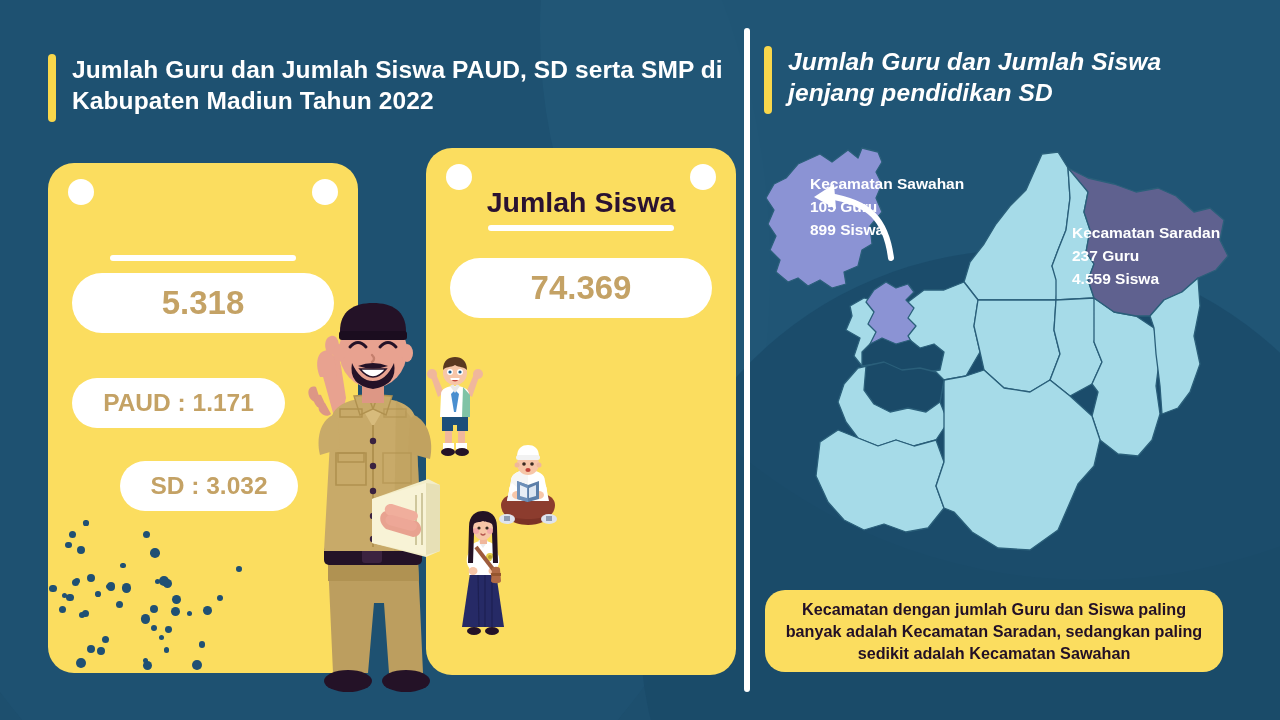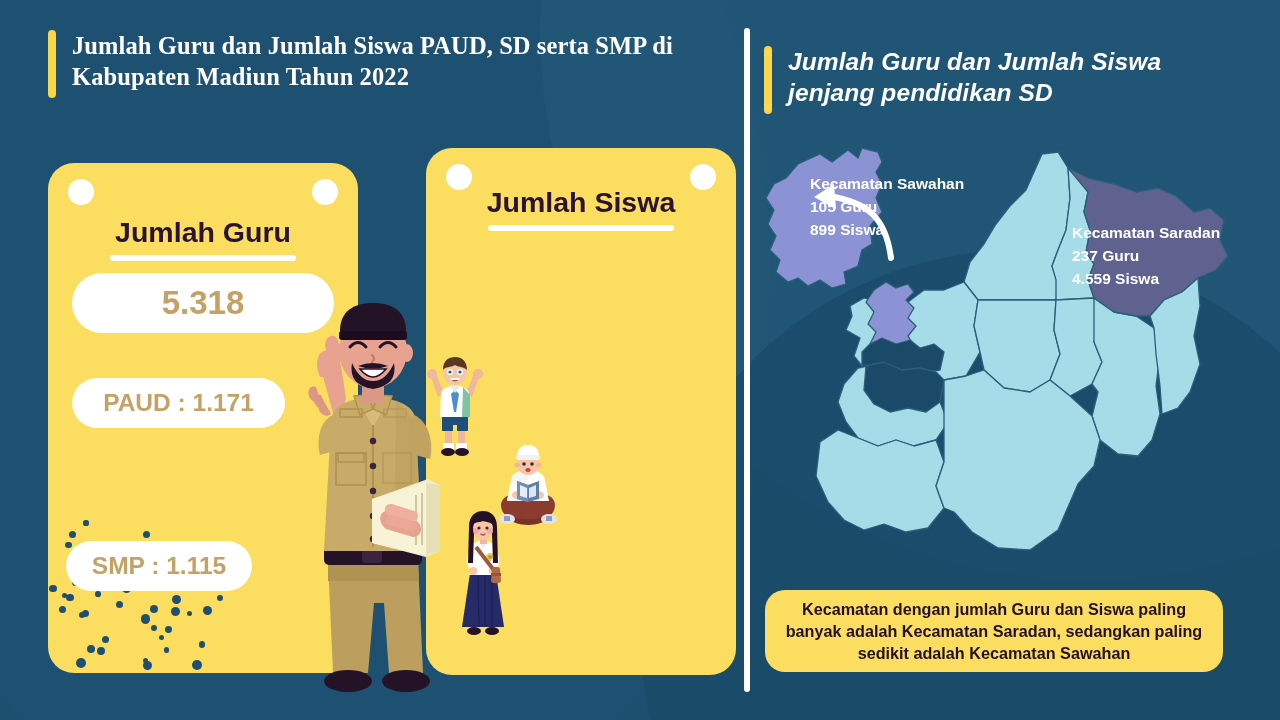--- a/index.html
+++ b/index.html
@@ -75,21 +75,21 @@
     width:8px; border-radius:4px;
     background:#f9d74b;
     flex:0 0 8px;
     margin-right:16px;
   }
   .title-text {
     color:#ffffff;
     font-weight:bold;
     letter-spacing:.1px;
   }
-  #title-left { left:48px; top:30px; width:680px;font-family:Liberation Serif, serif; }
+  #title-left { left:48px; top:54px; width:680px; }
   #title-left .title-bar { height:68px; }
   #title-left .title-text { font-size:24.5px; line-height:31px; }
   #title-right { left:764px; top:46px; width:480px; }
   #title-right .title-bar { height:68px; }
   #title-right .title-text { font-size:24.5px; line-height:31px;font-style:italic; }
 
   
   .card {
     position:absolute;
     background:#fbdd5f;
@@ -384,32 +384,32 @@
       <span style="width: 6.64547px; height: 6.64547px; left: 47.1579px; top: 38.7697px;"></span>
       <span style="width: 7.06274px; height: 7.06274px; left: 53.6646px; top: 75.625px;"></span>
       <span style="width: 8.90659px; height: 8.90659px; left: 185.389px; top: 102.98px;"></span>
       <span style="width: 7.30225px; height: 7.30225px; left: 83.655px; top: 133.045px;"></span>
       <span style="width: 5.00013px; height: 5.00013px; left: 44.0027px; top: 89.5199px;"></span>
       <span style="width: 5.14476px; height: 5.14476px; left: 124.614px; top: 154.976px;"></span>
       <span style="width: 8.50422px; height: 8.50422px; left: 33.5126px; top: 167.235px;"></span>
     </div>
   <div class="punch l"></div>
   <div class="punch r"></div>
-  <div class="card-heading">Jumlah Guru</div>
   <div class="card-rule"></div>
   <div class="pill total" id="guru-total">5.318</div>
   <div class="pill level" id="guru-paud">PAUD : 1.171</div>
-  <div class="pill level" id="guru-smp">SMP : 1.115</div>
+  <div class="pill level" id="guru-sd">SD : 3.032</div>
 </div>
 
 <div class="card" id="card-siswa">
   <div class="punch l"></div>
   <div class="punch r"></div>
   <div class="card-heading">Jumlah Siswa</div>
   <div class="card-rule"></div>
+  <div class="pill total" id="siswa-total">74.369</div>
 </div>
 
 <div class="illus" id="teacher">
 <svg viewBox="0 0 190 415" width="190" height="415">
 
   <g>
     <path d="M62 128 L46 70 C43 60 48 52 55 52 C61 52 64 57 65 63 L70 95 Z" fill="#e8a290"></path>
     <path d="M44 74 c-5 -12 -3 -24 4 -26 c6 -2 10 4 11 12 l2 14 z" fill="#e8a290"></path>
     <path d="M51 50 c-4 -9 -1 -16 4 -17 c5 -1 8 4 8 11 l0 10 z" fill="#e8a290"></path>
     <path d="M40 84 c-6 -2 -9 3 -7 9 c2 5 7 8 12 6 z" fill="#dd9785"></path>

